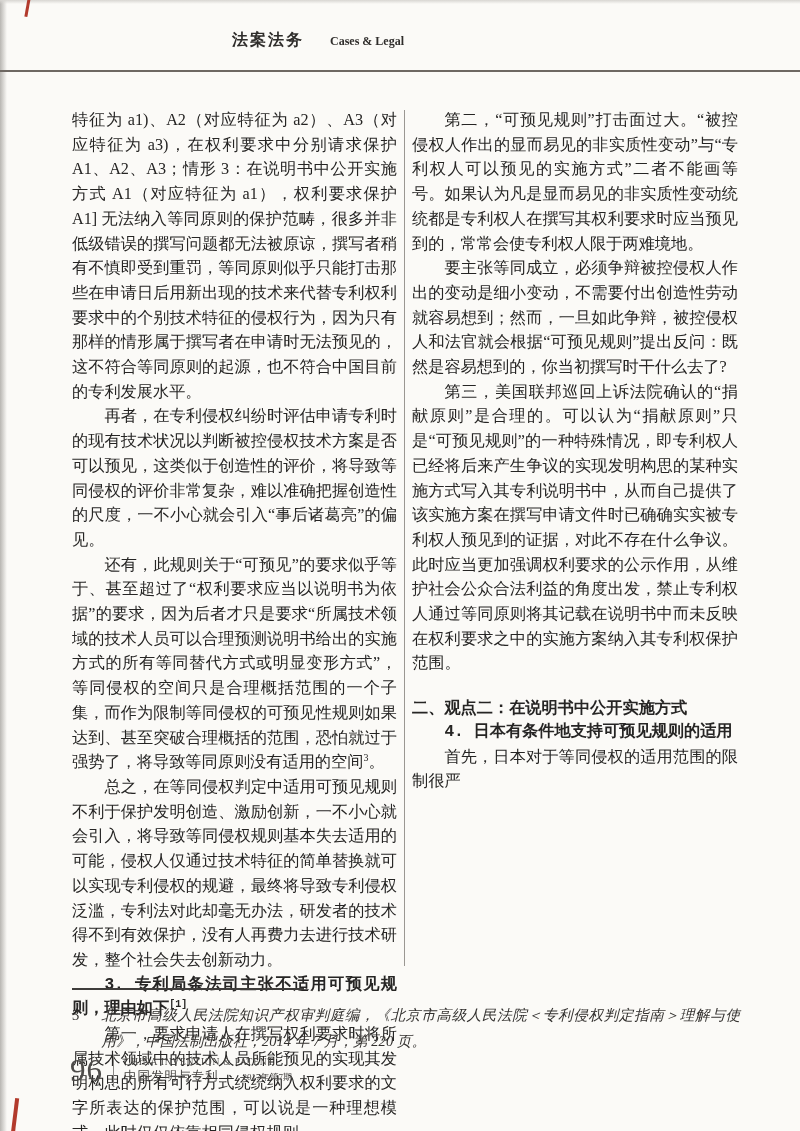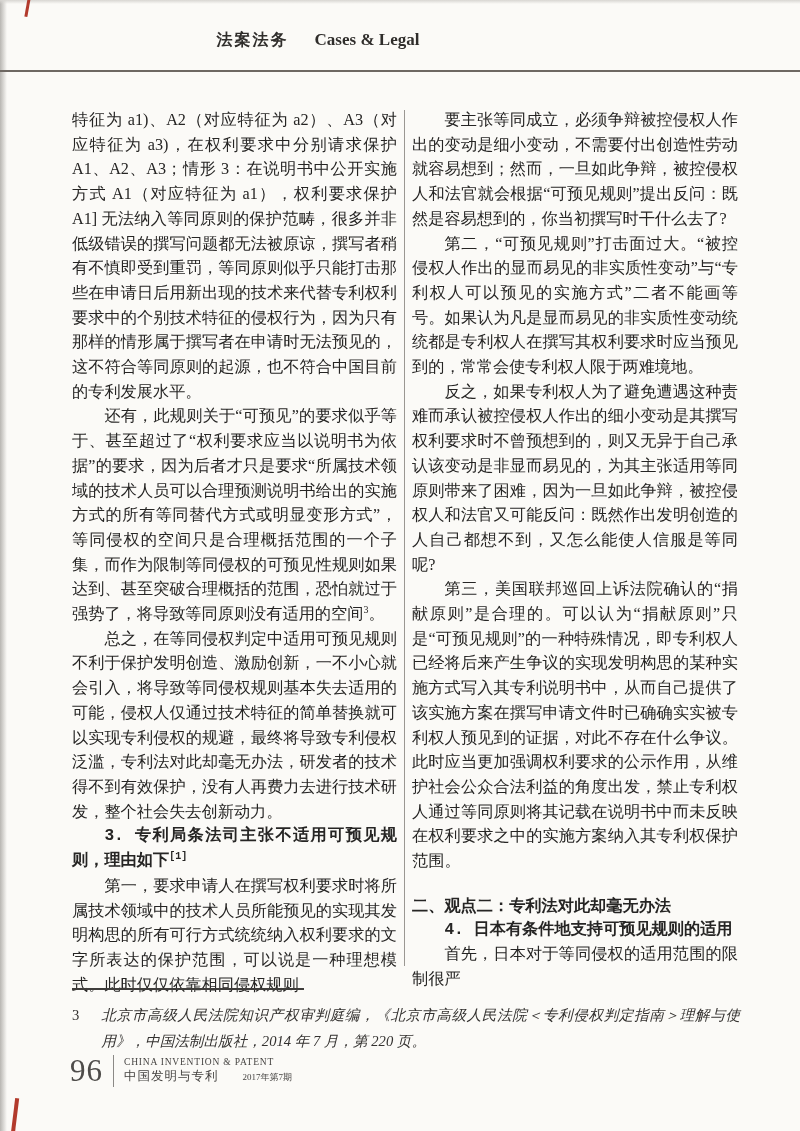--- a/index.html
+++ b/index.html
@@ -17,21 +17,21 @@
   
   .crop-mark{position:absolute;background:#b23a2c;}
   .crop-mark.top{left:26px;top:-2px;width:3px;height:19px;transform:rotate(10deg);}
   .crop-mark.bottom{left:13px;top:1098px;width:4px;height:36px;transform:rotate(7deg);}
   
   .header{position:absolute;left:0;top:30px;width:636px;display:flex;justify-content:center;
     align-items:baseline;gap:26px;}
   .header .cn{font-family:"Liberation Sans","DejaVu Sans",sans-serif;font-weight:700;
     font-size:16px;letter-spacing:2px;color:#2f2d2b;}
   .header .en{font-family:"Liberation Serif","DejaVu Serif",serif;font-weight:700;
-    font-size:17px;color:#2f2d2b;}
+    font-size:12px;color:#2f2d2b;}
   .header-rule{position:absolute;left:0;top:70px;width:800px;height:2px;background:#6e6862;}
   
   .column{position:absolute;top:108px;font-size:16.2px;line-height:24.7px;
     text-align:justify;text-justify:inter-ideograph;}
   .column.left{left:72px;width:325px;}
   .column.right{left:412px;width:326px;}
   .column p{margin:0;}
   .column p.indent{text-indent:2em;}
   .column p.bold{font-family:Liberation Mono, monospace;font-weight:700;}
   .column p.heading{font-family:"Liberation Sans","DejaVu Sans",sans-serif;font-weight:700;
@@ -65,32 +65,32 @@
 <div class="crop-mark bottom"></div>
 
 <div class="header">
   <span class="cn">法案法务</span>
   <span class="en">Cases &amp; Legal</span>
 </div>
 <div class="header-rule"></div>
 
 <div class="column left" id="col-left">
     <p>特征为 a1)、A2（对应特征为 a2）、A3（对应特征为 a3)，在权利要求中分别请求保护 A1、A2、A3；情形 3：在说明书中公开实施方式 A1（对应特征为 a1），权利要求保护 A1] 无法纳入等同原则的保护范畴，很多并非低级错误的撰写问题都无法被原谅，撰写者稍有不慎即受到重罚，等同原则似乎只能打击那些在申请日后用新出现的技术来代替专利权利要求中的个别技术特征的侵权行为，因为只有那样的情形属于撰写者在申请时无法预见的，这不符合等同原则的起源，也不符合中国目前的专利发展水平。</p>
+    <p class="indent">再者，在专利侵权纠纷时评估申请专利时的现有技术状况以判断被控侵权技术方案是否可以预见，这类似于创造性的评价，将导致等同侵权的评价非常复杂，难以准确把握创造性的尺度，一不小心就会引入“事后诸葛亮”的偏见。</p>
     <p class="indent">还有，此规则关于“可预见”的要求似乎等于、甚至超过了“权利要求应当以说明书为依据”的要求，因为后者才只是要求“所属技术领域的技术人员可以合理预测说明书给出的实施方式的所有等同替代方式或明显变形方式”，等同侵权的空间只是合理概括范围的一个子集，而作为限制等同侵权的可预见性规则如果达到、甚至突破合理概括的范围，恐怕就过于强势了，将导致等同原则没有适用的空间<sup>3</sup>。</p>
     <p class="indent">总之，在等同侵权判定中适用可预见规则不利于保护发明创造、激励创新，一不小心就会引入，将导致等同侵权规则基本失去适用的可能，侵权人仅通过技术特征的简单替换就可以实现专利侵权的规避，最终将导致专利侵权泛滥，专利法对此却毫无办法，研发者的技术得不到有效保护，没有人再费力去进行技术研发，整个社会失去创新动力。</p>
     <p class="indent bold">3. 专利局条法司主张不适用可预见规则，理由如下<sup>[1]</sup></p>
     <p class="indent">第一，要求申请人在撰写权利要求时将所属技术领域中的技术人员所能预见的实现其发明构思的所有可行方式统统纳入权利要求的文字所表达的保护范围，可以说是一种理想模式。此时仅仅依靠相同侵权规则</p>
   </div>
 <div class="column-divider"></div>
 <div class="column right" id="col-right">
+    <p class="indent">第二，“可预见规则”打击面过大。“被控侵权人作出的显而易见的非实质性变动”与“专利权人可以预见的实施方式”二者不能画等号。如果认为凡是显而易见的非实质性变动统统都是专利权人在撰写其权利要求时应当预见到的，常常会使专利权人限于两难境地。</p>
     <p class="indent">要主张等同成立，必须争辩被控侵权人作出的变动是细小变动，不需要付出创造性劳动就容易想到；然而，一旦如此争辩，被控侵权人和法官就会根据“可预见规则”提出反问：既然是容易想到的，你当初撰写时干什么去了?</p>
-    <p class="indent">第二，“可预见规则”打击面过大。“被控侵权人作出的显而易见的非实质性变动”与“专利权人可以预见的实施方式”二者不能画等号。如果认为凡是显而易见的非实质性变动统统都是专利权人在撰写其权利要求时应当预见到的，常常会使专利权人限于两难境地。</p>
-    <p class="indent">反之，如果专利权人为了避免遭遇这种责难而承认被控侵权人作出的细小变动是其撰写权利要求时不曾预想到的，则又无异于自己承认该变动是非显而易见的，为其主张适用等同原则带来了困难，因为一旦如此争辩，被控侵权人和法官又可能反问：既然作出发明创造的人自己都想不到，又怎么能使人信服是等同呢?</p>
     <p class="indent">第三，美国联邦巡回上诉法院确认的“捐献原则”是合理的。可以认为“捐献原则”只是“可预见规则”的一种特殊情况，即专利权人已经将后来产生争议的实现发明构思的某种实施方式写入其专利说明书中，从而自己提供了该实施方案在撰写申请文件时已确确实实被专利权人预见到的证据，对此不存在什么争议。此时应当更加强调权利要求的公示作用，从维护社会公众合法利益的角度出发，禁止专利权人通过等同原则将其记载在说明书中而未反映在权利要求之中的实施方案纳入其专利权保护范围。</p>
-    <p class="bold heading">二、观点二：专利法对此却毫无办法</p>
+    <p class="bold heading">二、观点二：在说明书中公开实施方式</p>
     <p class="indent bold">4. 日本有条件地支持可预见规则的适用</p>
     <p class="indent">首先，日本对于等同侵权的适用范围的限制很严</p>
   </div>
 
 <div class="footnote-rule"></div>
 <div class="footnote">
   <span class="marker">3</span>
   <span class="fn-text">北京市高级人民法院知识产权审判庭编，《北京市高级人民法院＜专利侵权判定指南＞理解与使用》，中国法制出版社，2014 年 7 月，第 220 页。</span>
 </div>
 

